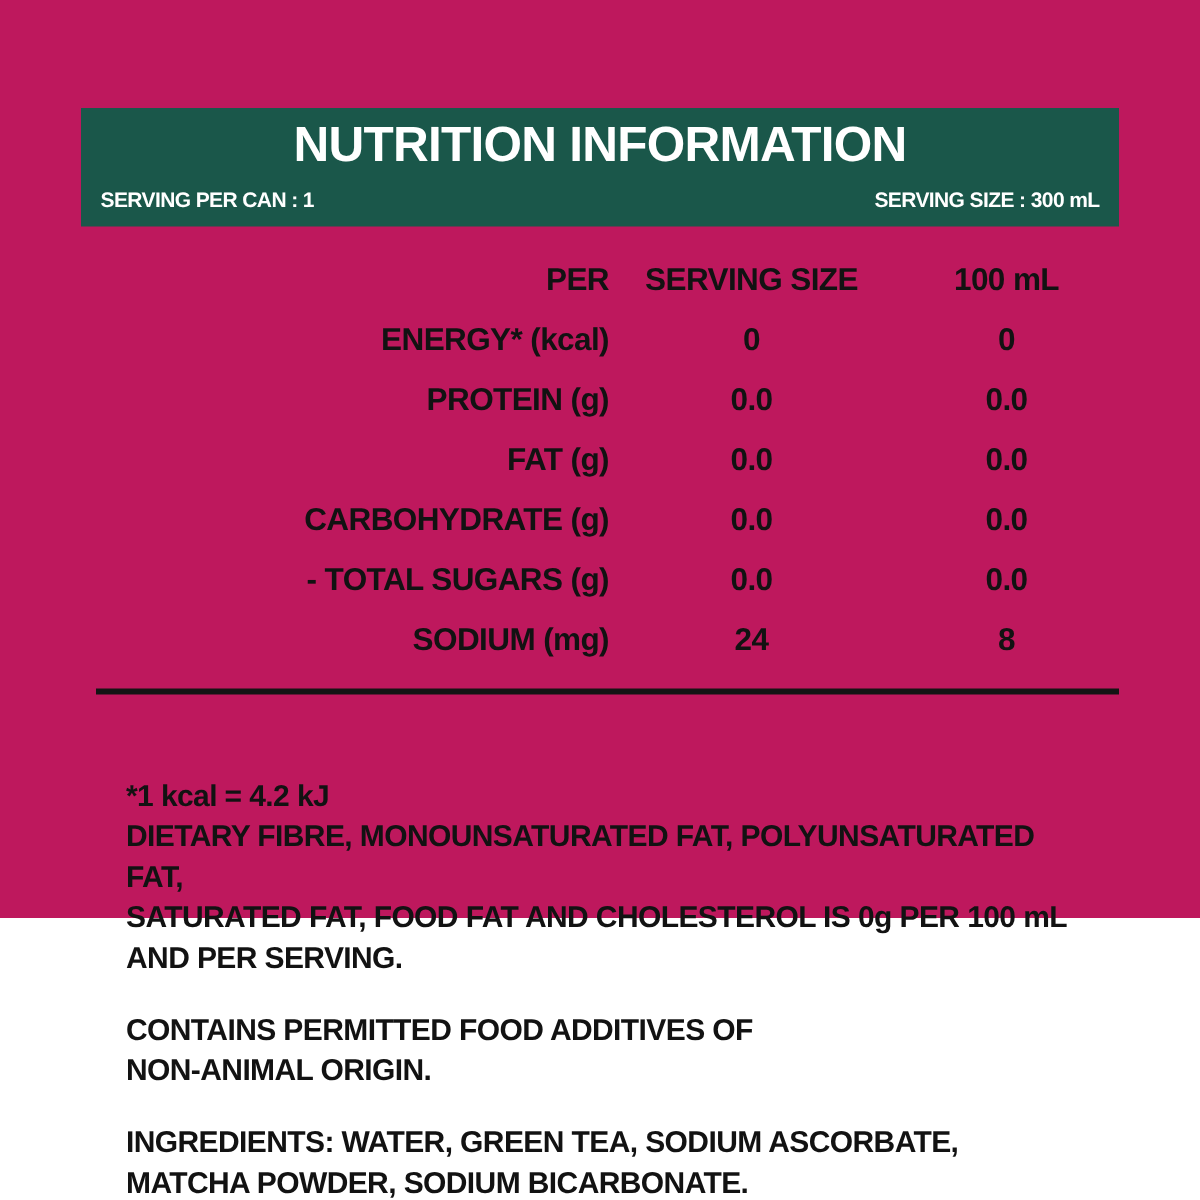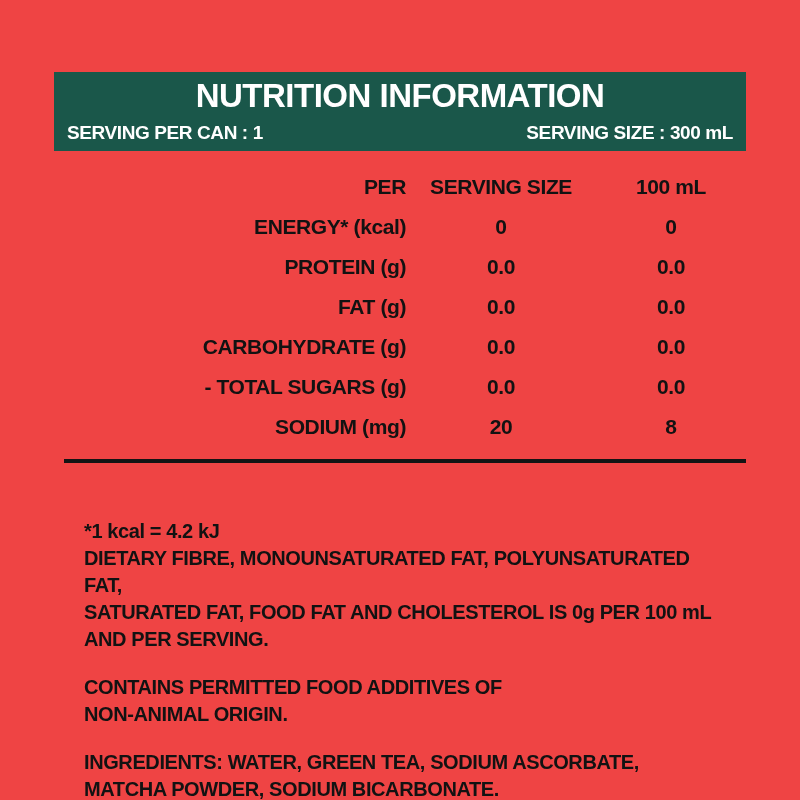--- a/index.html
+++ b/index.html
@@ -3,21 +3,21 @@
 <meta charset="utf-8">
 <style>
   * { margin: 0; padding: 0; box-sizing: border-box; }
   html, body { width: 800px; height: 800px; background: #ffffff; }
   body {
     font-family: "Liberation Sans", sans-serif;
     font-weight: bold;
     color: #121212;
     letter-spacing: -0.4px;
   }
-  .page { position: relative; width: 800px; height: 800px; background: #ef4444; }
+  .page { position: relative; width: 800px; height: 612px; background: #be185d; }
   .label { position: absolute; left: 54px; top: 72px; width: 692px; }
 
   
   .banner {
     background: #1a574a;
     color: #ffffff;
     height: 79px;
     padding: 6px 13px 8px 13px;
     display: flex;
     flex-direction: column;
@@ -25,21 +25,21 @@
   }
   .banner-title {
     text-align: center;
     font-size: 33px;
     line-height: 36px;
     letter-spacing: -0.5px;
   }
   .banner-sub {
     display: flex;
     justify-content: space-between;
-    font-size: 19px;
+    font-size: 14px;
     line-height: 20px;
   }
 
   
   .table { padding: 16px 0 0 0; }
   .row {
     display: grid;
     grid-template-columns: 1fr 190px 150px;
     align-items: center;
     height: 40px;
@@ -103,21 +103,21 @@
         <span class="c-val">0.0</span>
         <span class="c-val">0.0</span>
       </div>
       <div class="row">
         <span class="c-label">- TOTAL SUGARS (g)</span>
         <span class="c-val">0.0</span>
         <span class="c-val">0.0</span>
       </div>
       <div class="row">
         <span class="c-label">SODIUM (mg)</span>
-        <span class="c-val">20</span>
+        <span class="c-val">24</span>
         <span class="c-val">8</span>
       </div>
     </div>
 
     <div class="divider"></div>
 
     <div class="notes">
       <div class="para">
         <div class="note-line">*1 kcal = 4.2 kJ</div>
         <div class="note-line">DIETARY FIBRE, MONOUNSATURATED FAT, POLYUNSATURATED FAT,</div>

